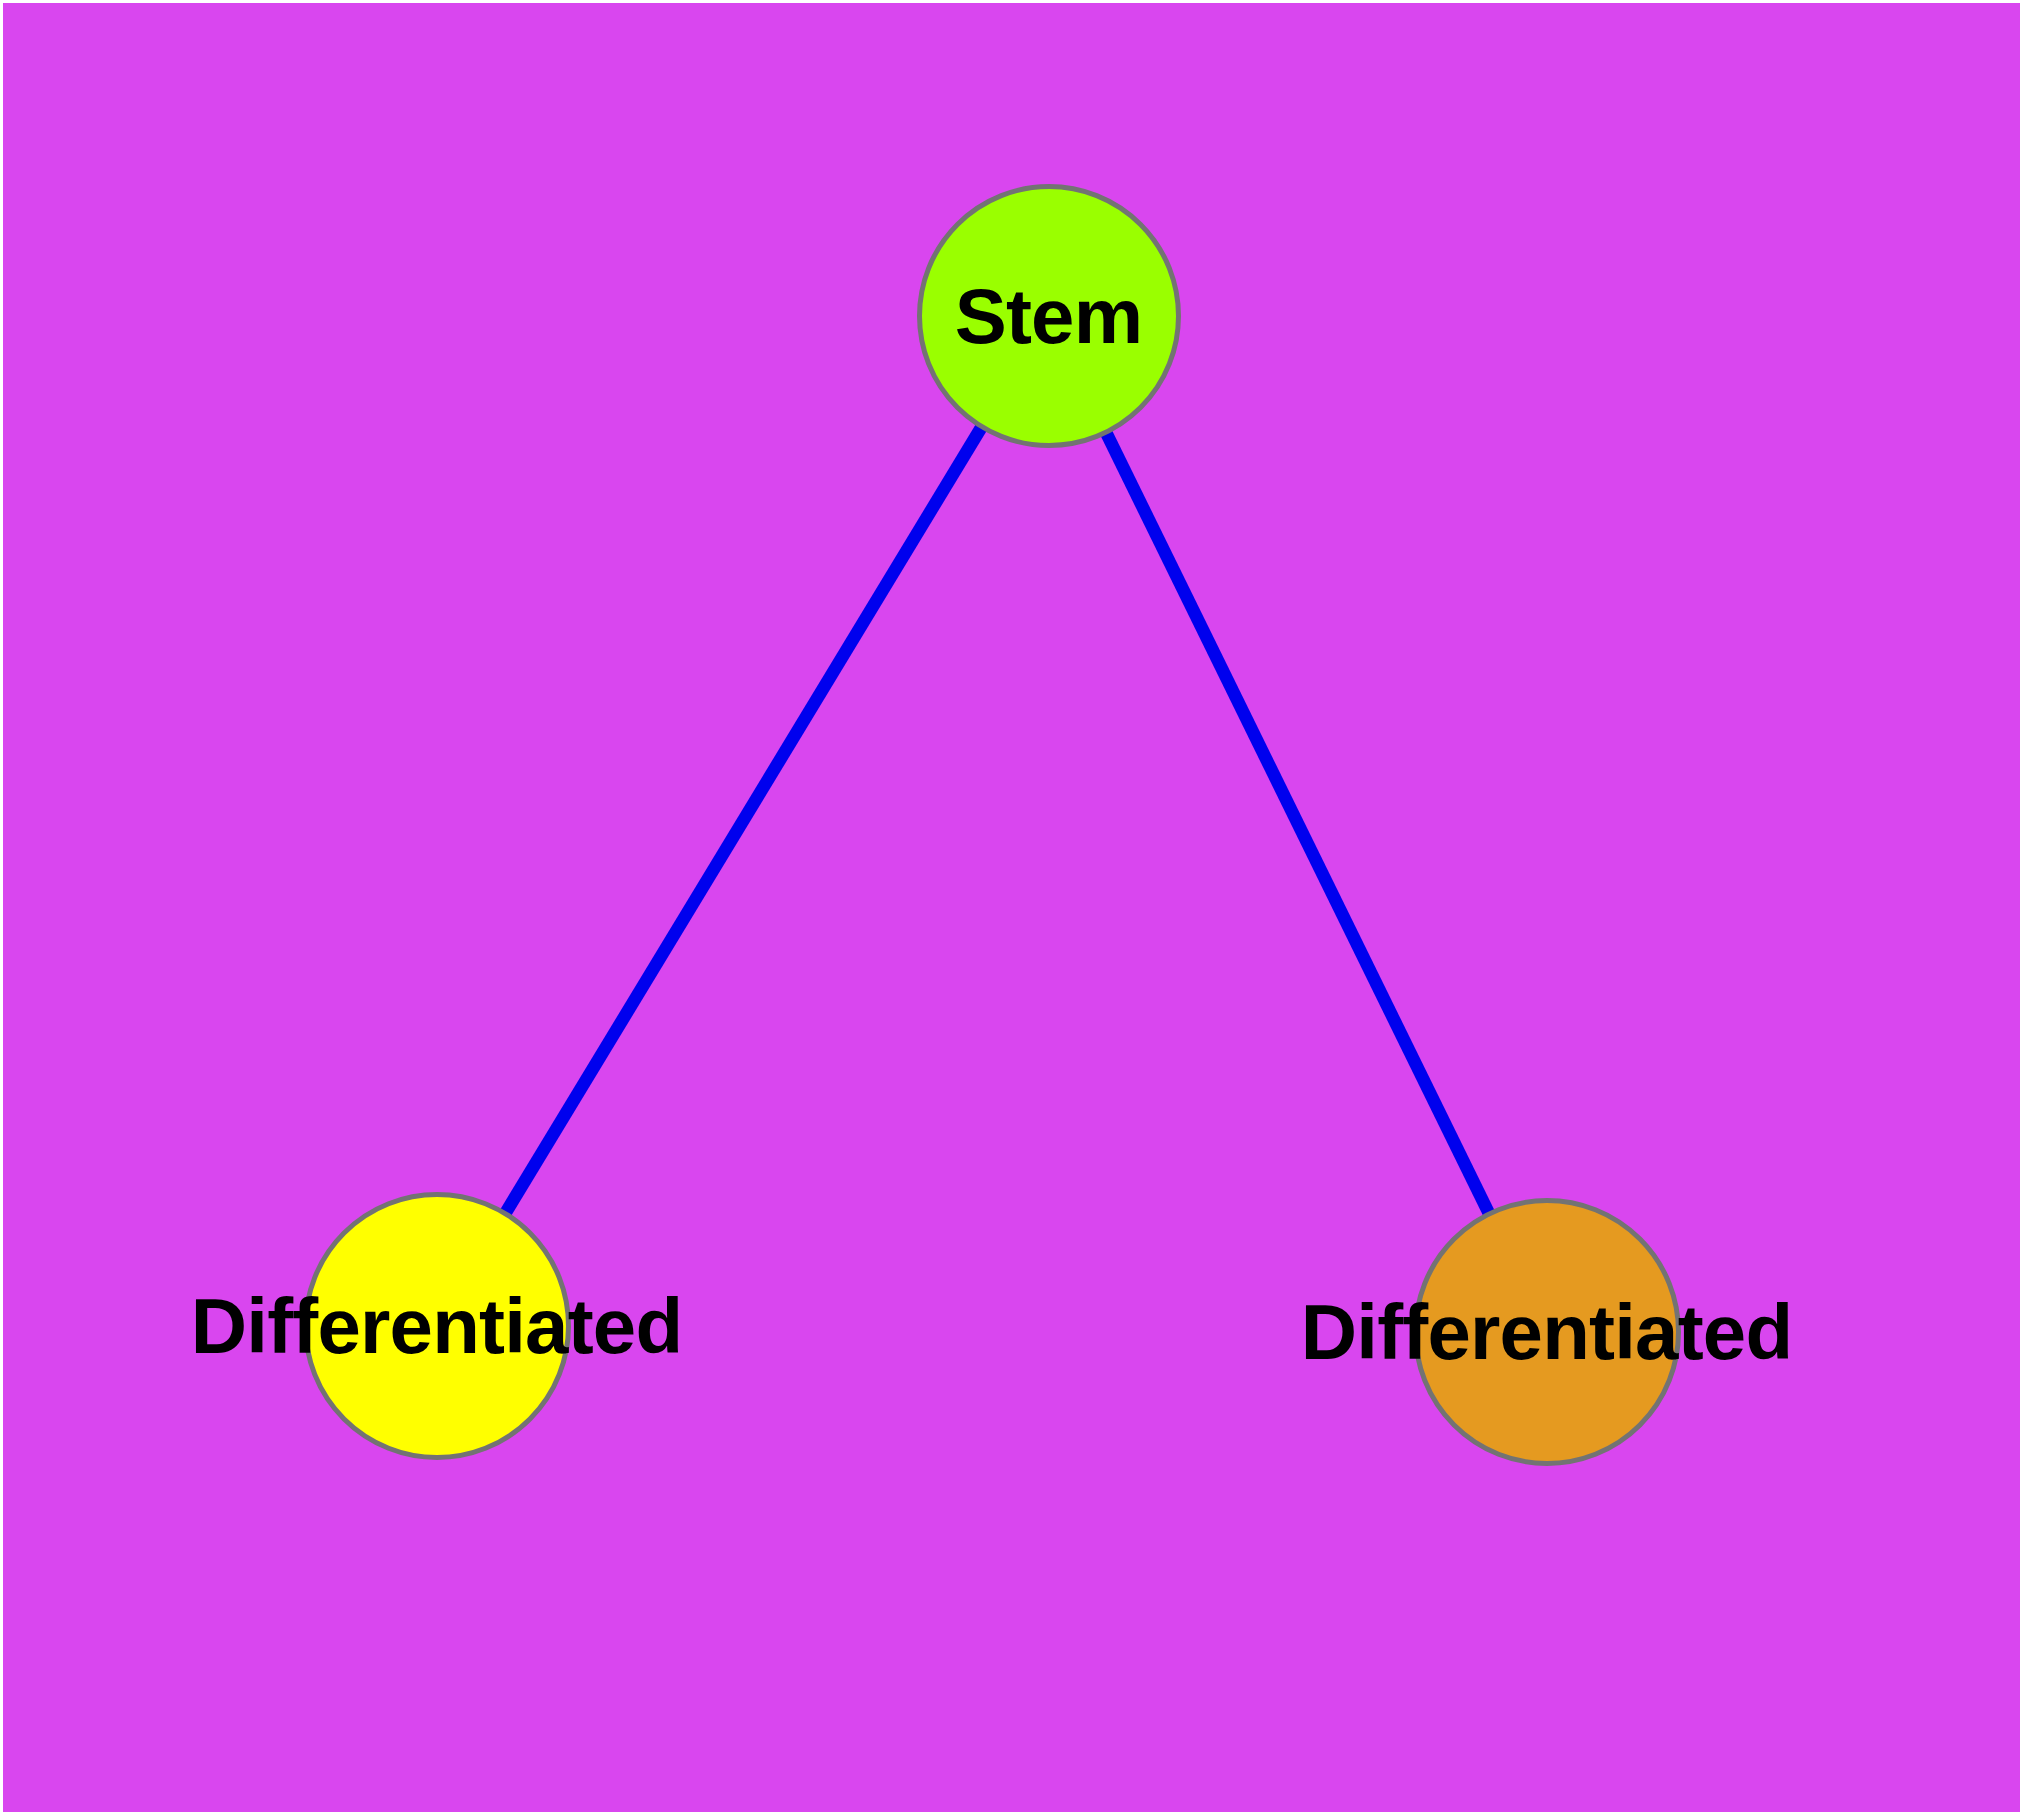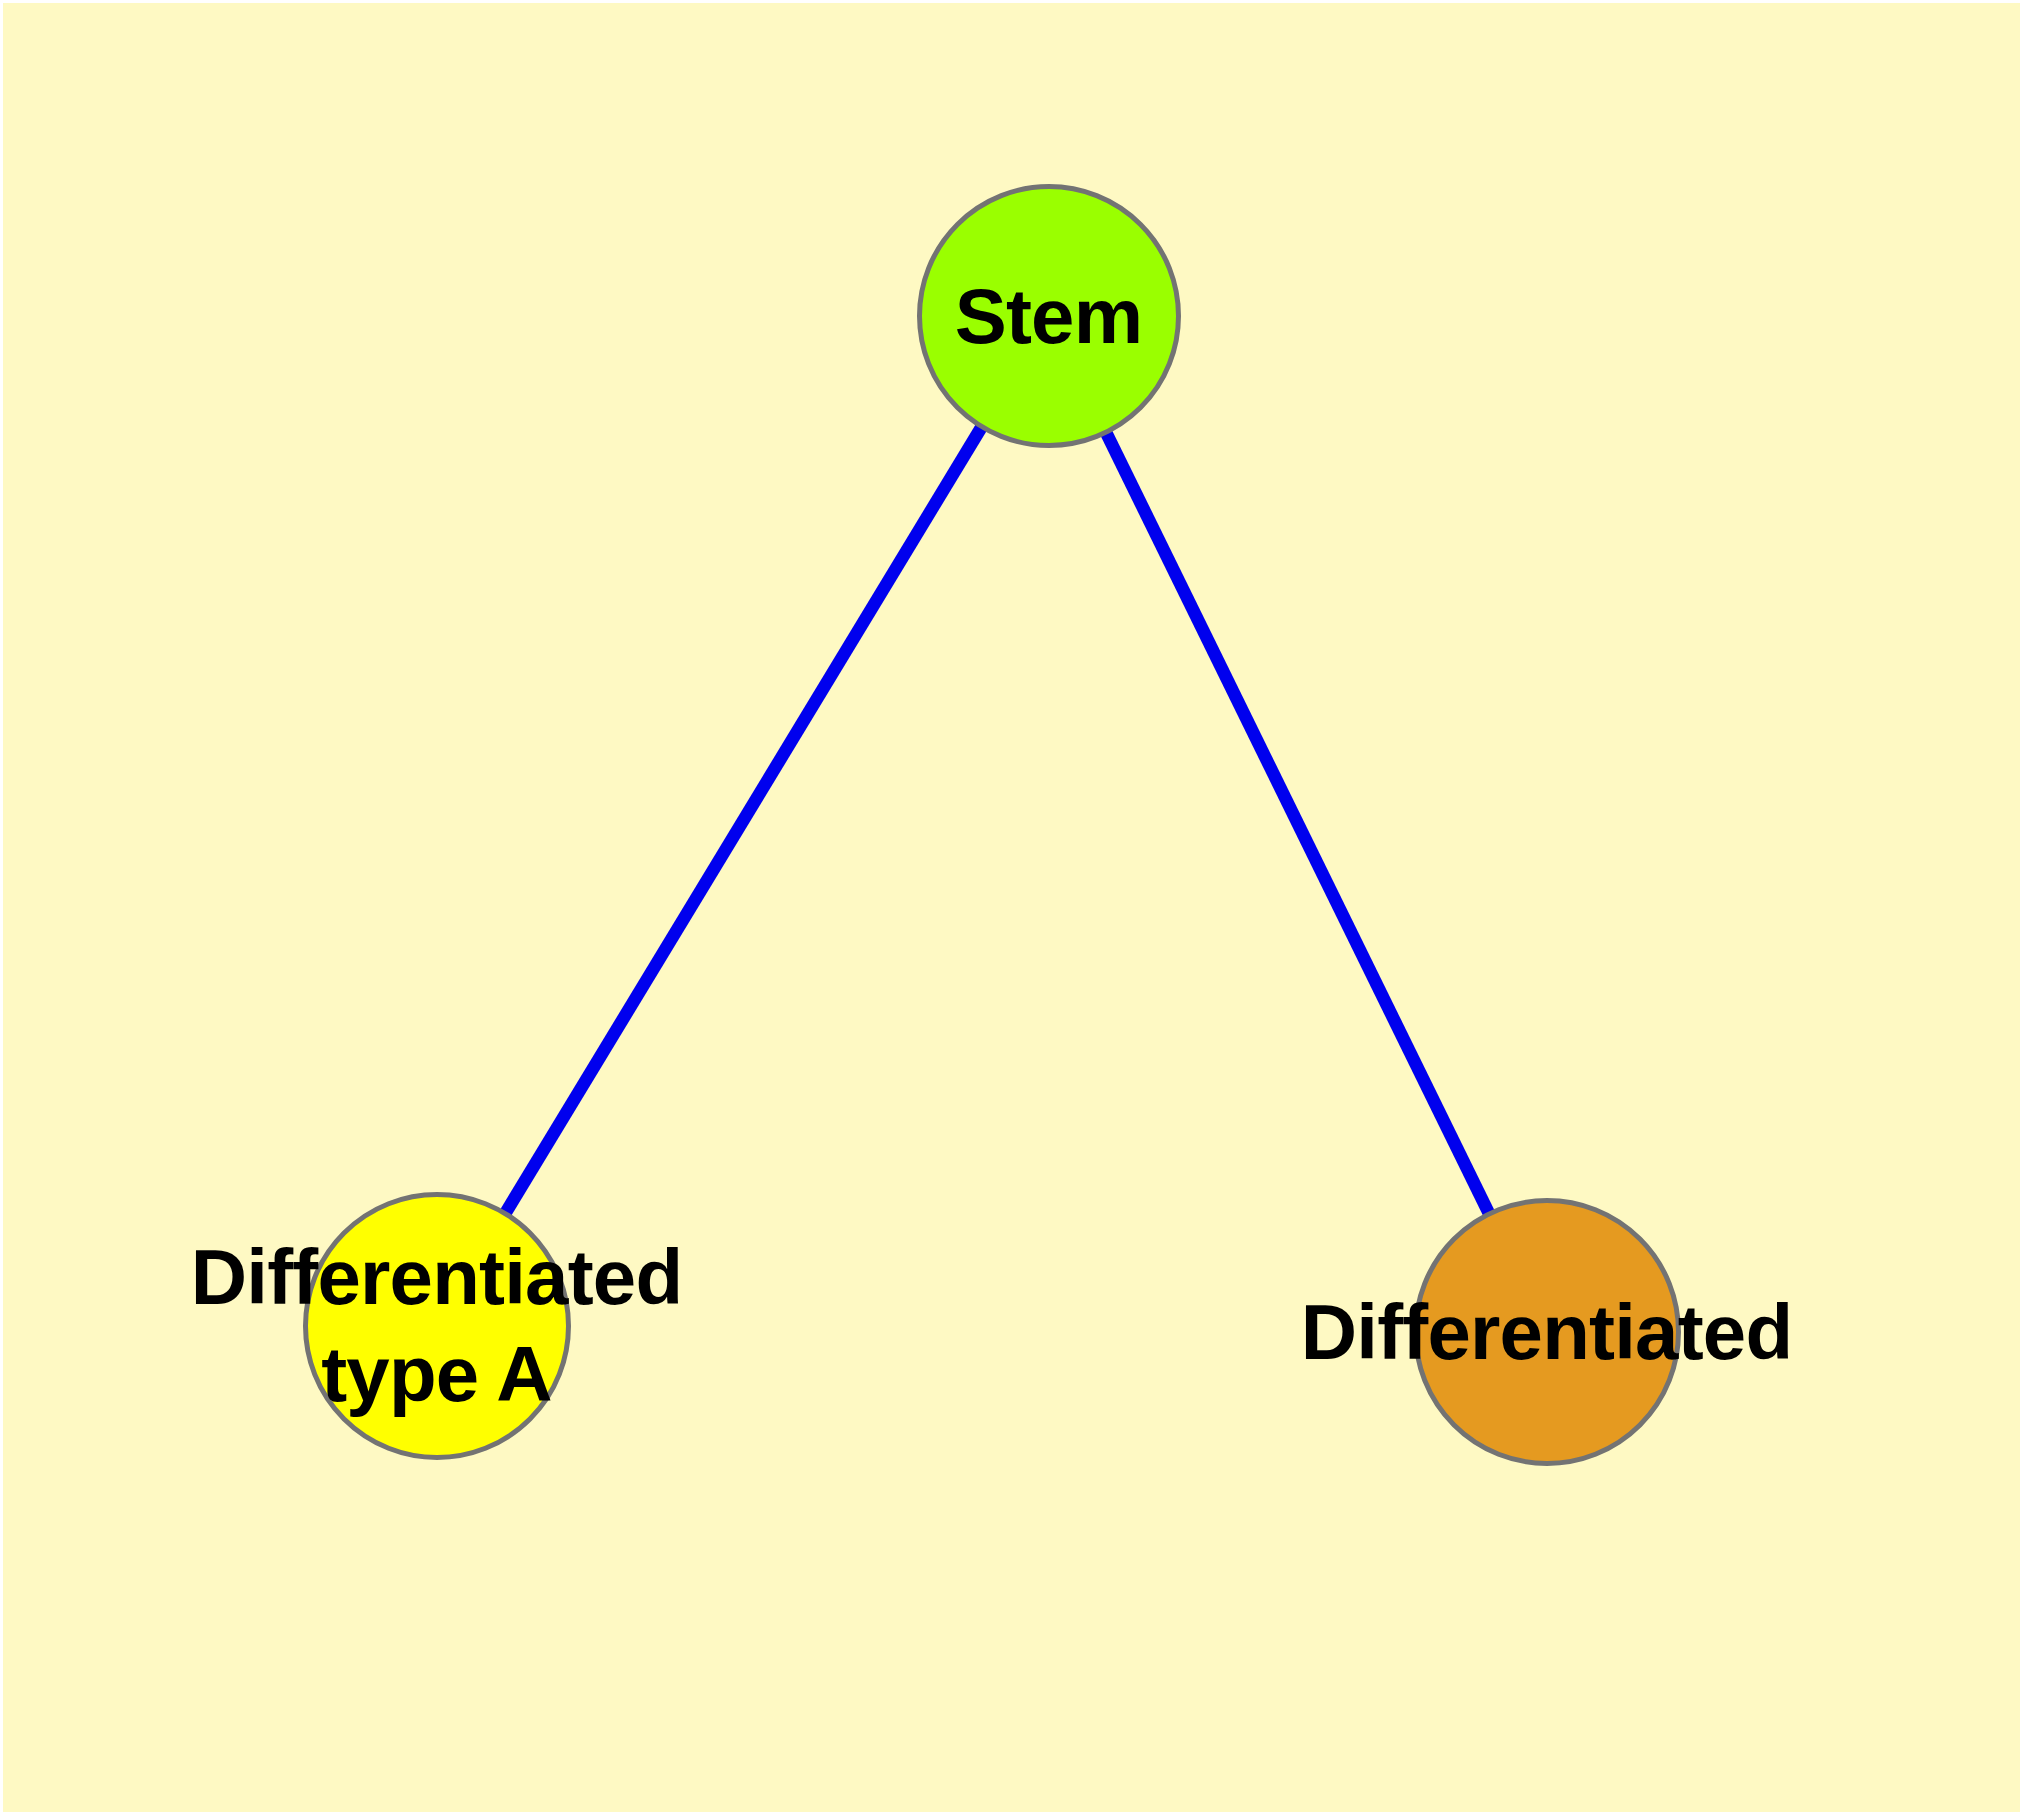--- a/index.html
+++ b/index.html
@@ -40,34 +40,33 @@
     line-height: 97px;
     letter-spacing: -0.8px;
     color: #000000;
     white-space: nowrap;
     text-align: center;
   }
 </style>
 </head>
 <body>
 
-<div id="canvas" style="background: #fef9c3;">
+<div id="canvas" style="background: #d946ef;">
 
   <svg id="edges" width="2018" height="1809" viewBox="0 0 2381 2134">
     <line stroke-linecap="butt" x1="1156.288141445459" y1="497.2999105221785" x2="590.7480166686016" y2="1430.9894240041924" stroke="#0000EE" stroke-width="15"></line>
     <line stroke-linecap="butt" x1="1300.046666204256" y1="503.6767904403115" x2="1755.0727115796872" y2="1431.5275190204843" stroke="#0000EE" stroke-width="15"></line>
   </svg>
 
   <div class="node" style="left: 914px; top: 181px; width: 254px; height: 254px; background: rgb(154, 255, 0); border-color: rgb(115, 115, 115); border-width: 5.1px;">
     <div class="node-label">Stem</div>
   </div>
 
   <div class="node" style="left: 300px; top: 1189px; width: 258px; height: 258px; background: rgb(255, 255, 0); border-color: rgb(115, 115, 115); border-width: 5.1px;">
     <div class="node-label">Differentiated</div>
-    <div class="node-label">type A</div>
   </div>
 
   <div class="node" style="left: 1410px; top: 1195px; width: 258px; height: 258px; background: rgb(229, 154, 32); border-color: rgb(115, 115, 115); border-width: 5.1px;">
     <div class="node-label">Differentiated</div>
   </div>
 
 </div>
 
 
 </body></html>

